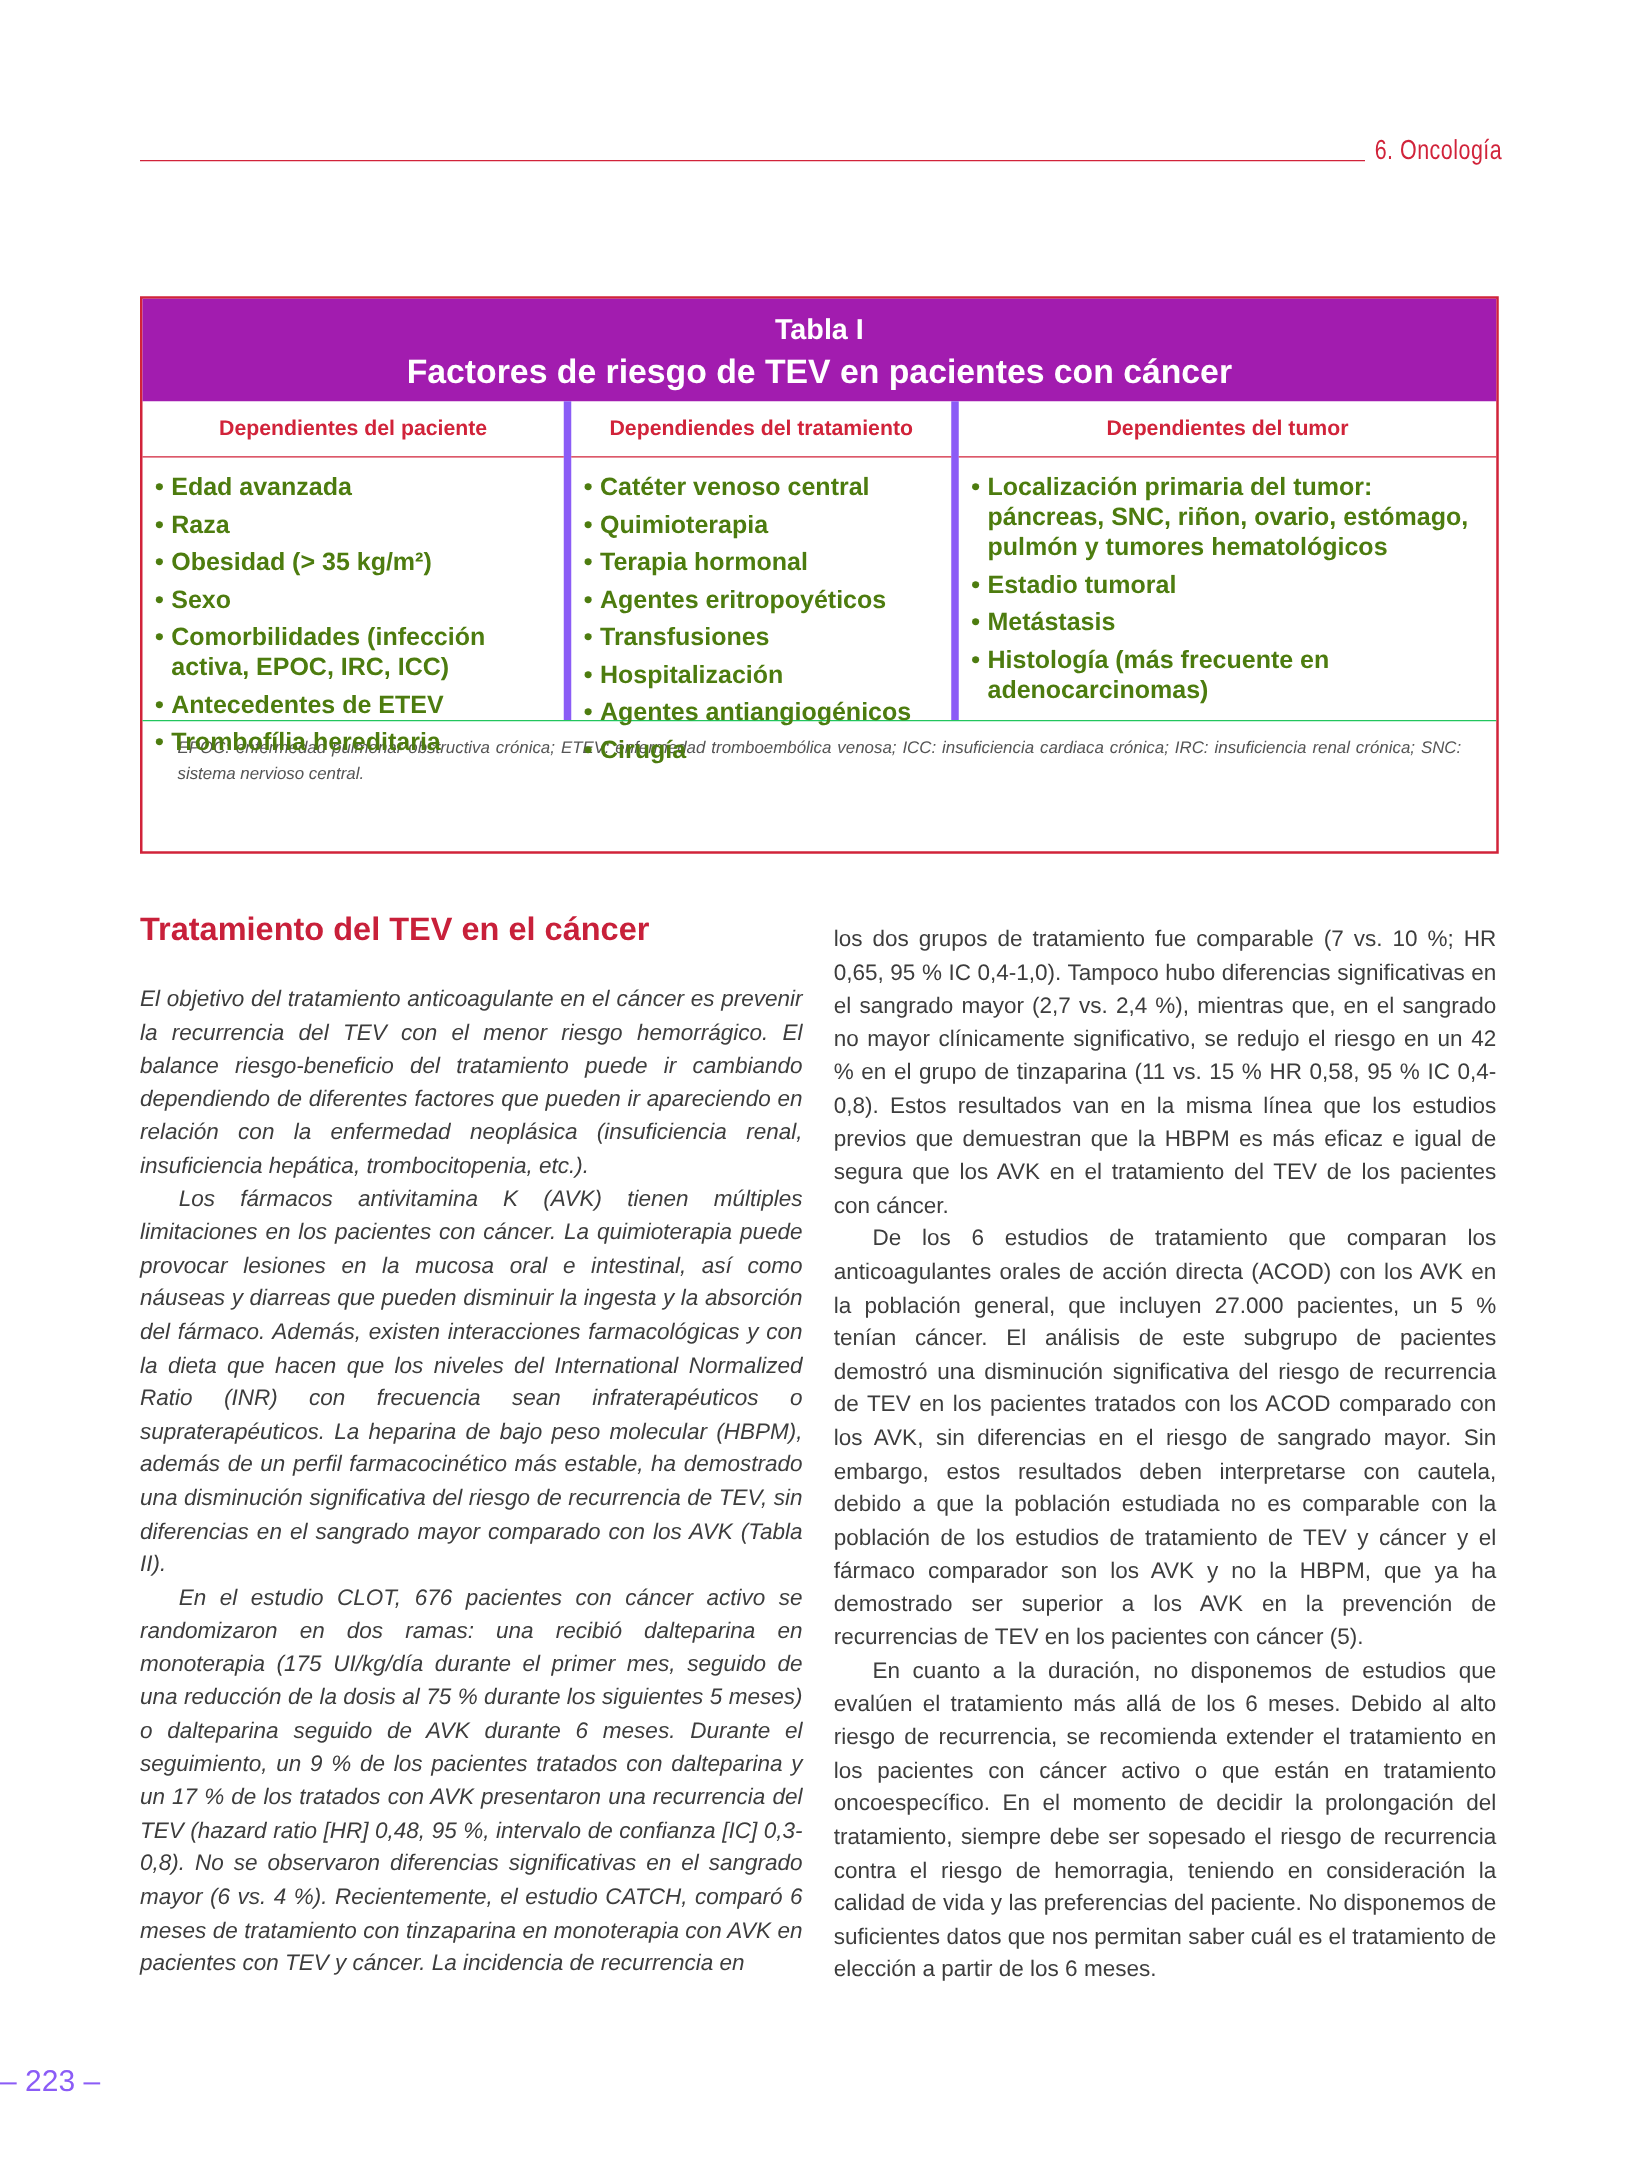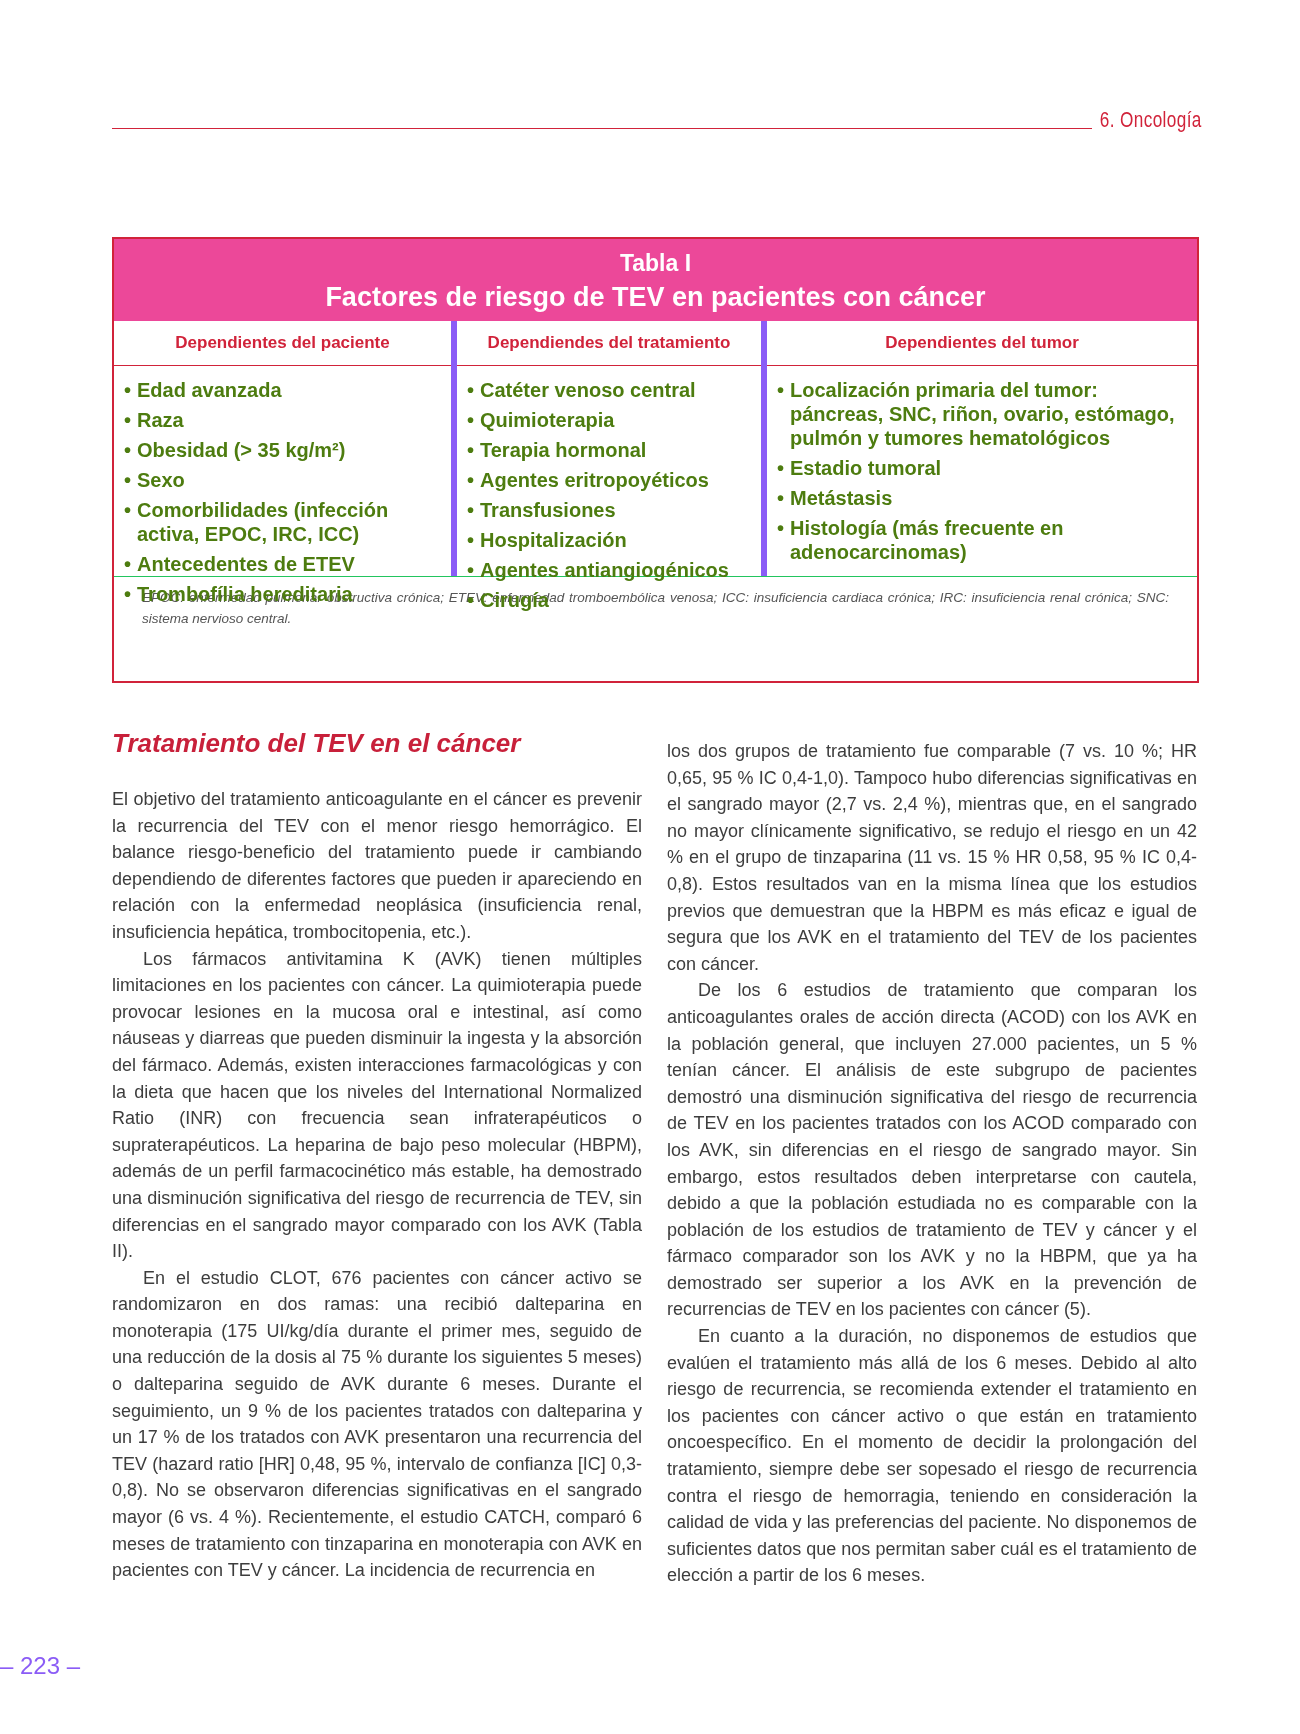--- a/index.html
+++ b/index.html
@@ -7,41 +7,41 @@
          font-family: "Liberation Sans", sans-serif; color: #3a3a3a; }
 
   .running-head { position: absolute; left: 112px; top: 101px; width: 1090px; height: 32px; }
   .running-head .rule { position: absolute; left: 0; right: 110px; bottom: 4px; height: 1px; background: #d1233a; }
   .running-head .chapter { position: absolute; right: 0; bottom: 0; color: #d1233a;
         font-family: "Liberation Sans Narrow", "Liberation Sans", sans-serif; font-size: 22px;
         letter-spacing: 0.5px; transform: scaleX(0.78); transform-origin: right bottom; }
 
   .table-box { position: absolute; left: 112px; top: 237px; width: 1087px; height: 446px;
         border: 2px solid #d1233a; box-sizing: border-box; }
-  .table-head { background: #ec4899; color: #fff; text-align: center; height: 82px;
+  .table-head { background: #a21caf; color: #fff; text-align: center; height: 82px;
         display: flex; flex-direction: column; justify-content: center; }
   .table-head .t1 { font-size: 23px; font-weight: bold; line-height: 34px; }
   .table-head .t2 { font-size: 27px; font-weight: bold; line-height: 34px; }
   .cols { display: flex; height: 255px; }
   .col { box-sizing: border-box; border-right: 6px solid #8b5cf6; }
   .col:last-child { border-right: none; }
   .col.c1 { width: 343px; } .col.c2 { width: 430px; } .col.c3 { flex: 1; }
   .col-head { height: 44px; border-bottom: 1px solid #d1233a; color: #d1233a; font-weight: bold;
         font-size: 17px; display: flex; align-items: center; justify-content: center; }
   .col ul { list-style: none; margin: 0; padding: 12px 10px 0 10px; }
   .col li { font-size: 20px; line-height: 24px; margin-bottom: 6px; padding-left: 13px; position: relative; color: #4d7c0f; font-weight: bold; }
   .col li::before { content: "•"; position: absolute; left: 0; top: 0; }
   .table-foot { border-top: 1px solid #22c55e; padding: 10px 28px; font-style: italic; font-size: 13.5px;
         line-height: 21px; color: #555; text-align: justify; }
 
   .section-title { position: absolute; left: 112px; top: 728px; color: #c8203a; font-weight: bold; font-size: 26px; }
 
   .colm { position: absolute; top: 738px; width: 530px; font-size: 18px; line-height: 26.6px;
         color: #3d3d3d; text-align: justify; }
-  .colm.left { left: 112px; top: 786px; }
+  .colm.left { left: 112px; top: 786px; font-style: italic; }
   .colm.right { left: 667px; }
   .colm p { margin: 0; }
   .colm p.ind { text-indent: 31px; }
 
   .page-num { position: absolute; left: 0; right: 0; top: 1652px; text-align: left; color: #8b5cf6;
         font-family: "Liberation Sans Narrow", "Liberation Sans", sans-serif; font-size: 24px; }
 </style>
 </head>
 <body>
 
@@ -87,21 +87,21 @@
         <li>Localización primaria del tumor: páncreas, SNC, riñon, ovario, estómago, pulmón y tumores hematológicos</li>
         <li>Estadio tumoral</li>
         <li>Metástasis</li>
         <li>Histología (más frecuente en adenocarcinomas)</li>
       </ul>
     </div>
   </div>
   <div class="table-foot">EPOC: enfermedad pulmonar obstructiva crónica; ETEV: enfermedad tromboembólica venosa; ICC: insuficiencia cardiaca crónica; IRC: insuficiencia renal crónica; SNC: sistema nervioso central.</div>
 </div>
 
-<h2 class="section-title" style="margin:0;font-style:italic;">Tratamiento del TEV en el cáncer</h2>
+<h2 class="section-title" style="margin:0;">Tratamiento del TEV en el cáncer</h2>
 
 <div class="colm left">
   <p>El objetivo del tratamiento anticoagulante en el cáncer es prevenir la recurrencia del TEV con el menor riesgo hemorrágico. El balance riesgo-beneficio del tratamiento puede ir cambiando dependiendo de diferentes factores que pueden ir apareciendo en relación con la enfermedad neoplásica (insuficiencia renal, insuficiencia hepática, trombocitopenia, etc.).</p>
   <p class="ind">Los fármacos antivitamina K (AVK) tienen múltiples limitaciones en los pacientes con cáncer. La quimioterapia puede provocar lesiones en la mucosa oral e intestinal, así como náuseas y diarreas que pueden disminuir la ingesta y la absorción del fármaco. Además, existen interacciones farmacológicas y con la dieta que hacen que los niveles del International Normalized Ratio (INR) con frecuencia sean infraterapéuticos o supraterapéuticos. La heparina de bajo peso molecular (HBPM), además de un perfil farmacocinético más estable, ha demostrado una disminución significativa del riesgo de recurrencia de TEV, sin diferencias en el sangrado mayor comparado con los AVK (Tabla II).</p>
   <p class="ind">En el estudio CLOT, 676 pacientes con cáncer activo se randomizaron en dos ramas: una recibió dalteparina en monoterapia (175 UI/kg/día durante el primer mes, seguido de una reducción de la dosis al 75 % durante los siguientes 5 meses) o dalteparina seguido de AVK durante 6 meses. Durante el seguimiento, un 9 % de los pacientes tratados con dalteparina y un 17 % de los tratados con AVK presentaron una recurrencia del TEV (hazard ratio [HR] 0,48, 95 %, intervalo de confianza [IC] 0,3-0,8). No se observaron diferencias significativas en el sangrado mayor (6 vs. 4 %). Recientemente, el estudio CATCH, comparó 6 meses de tratamiento con tinzaparina en monoterapia con AVK en pacientes con TEV y cáncer. La incidencia de recurrencia en</p>
 </div>
 
 <div class="colm right">
   <p>los dos grupos de tratamiento fue comparable (7 vs. 10 %; HR 0,65, 95 % IC 0,4-1,0). Tampoco hubo diferencias significativas en el sangrado mayor (2,7 vs. 2,4 %), mientras que, en el sangrado no mayor clínicamente significativo, se redujo el riesgo en un 42 % en el grupo de tinzaparina (11 vs. 15 % HR 0,58, 95 % IC 0,4-0,8). Estos resultados van en la misma línea que los estudios previos que demuestran que la HBPM es más eficaz e igual de segura que los AVK en el tratamiento del TEV de los pacientes con cáncer.</p>
   <p class="ind">De los 6 estudios de tratamiento que comparan los anticoagulantes orales de acción directa (ACOD) con los AVK en la población general, que incluyen 27.000 pacientes, un 5 % tenían cáncer. El análisis de este subgrupo de pacientes demostró una disminución significativa del riesgo de recurrencia de TEV en los pacientes tratados con los ACOD comparado con los AVK, sin diferencias en el riesgo de sangrado mayor. Sin embargo, estos resultados deben interpretarse con cautela, debido a que la población estudiada no es comparable con la población de los estudios de tratamiento de TEV y cáncer y el fármaco comparador son los AVK y no la HBPM, que ya ha demostrado ser superior a los AVK en la prevención de recurrencias de TEV en los pacientes con cáncer (5).</p>

